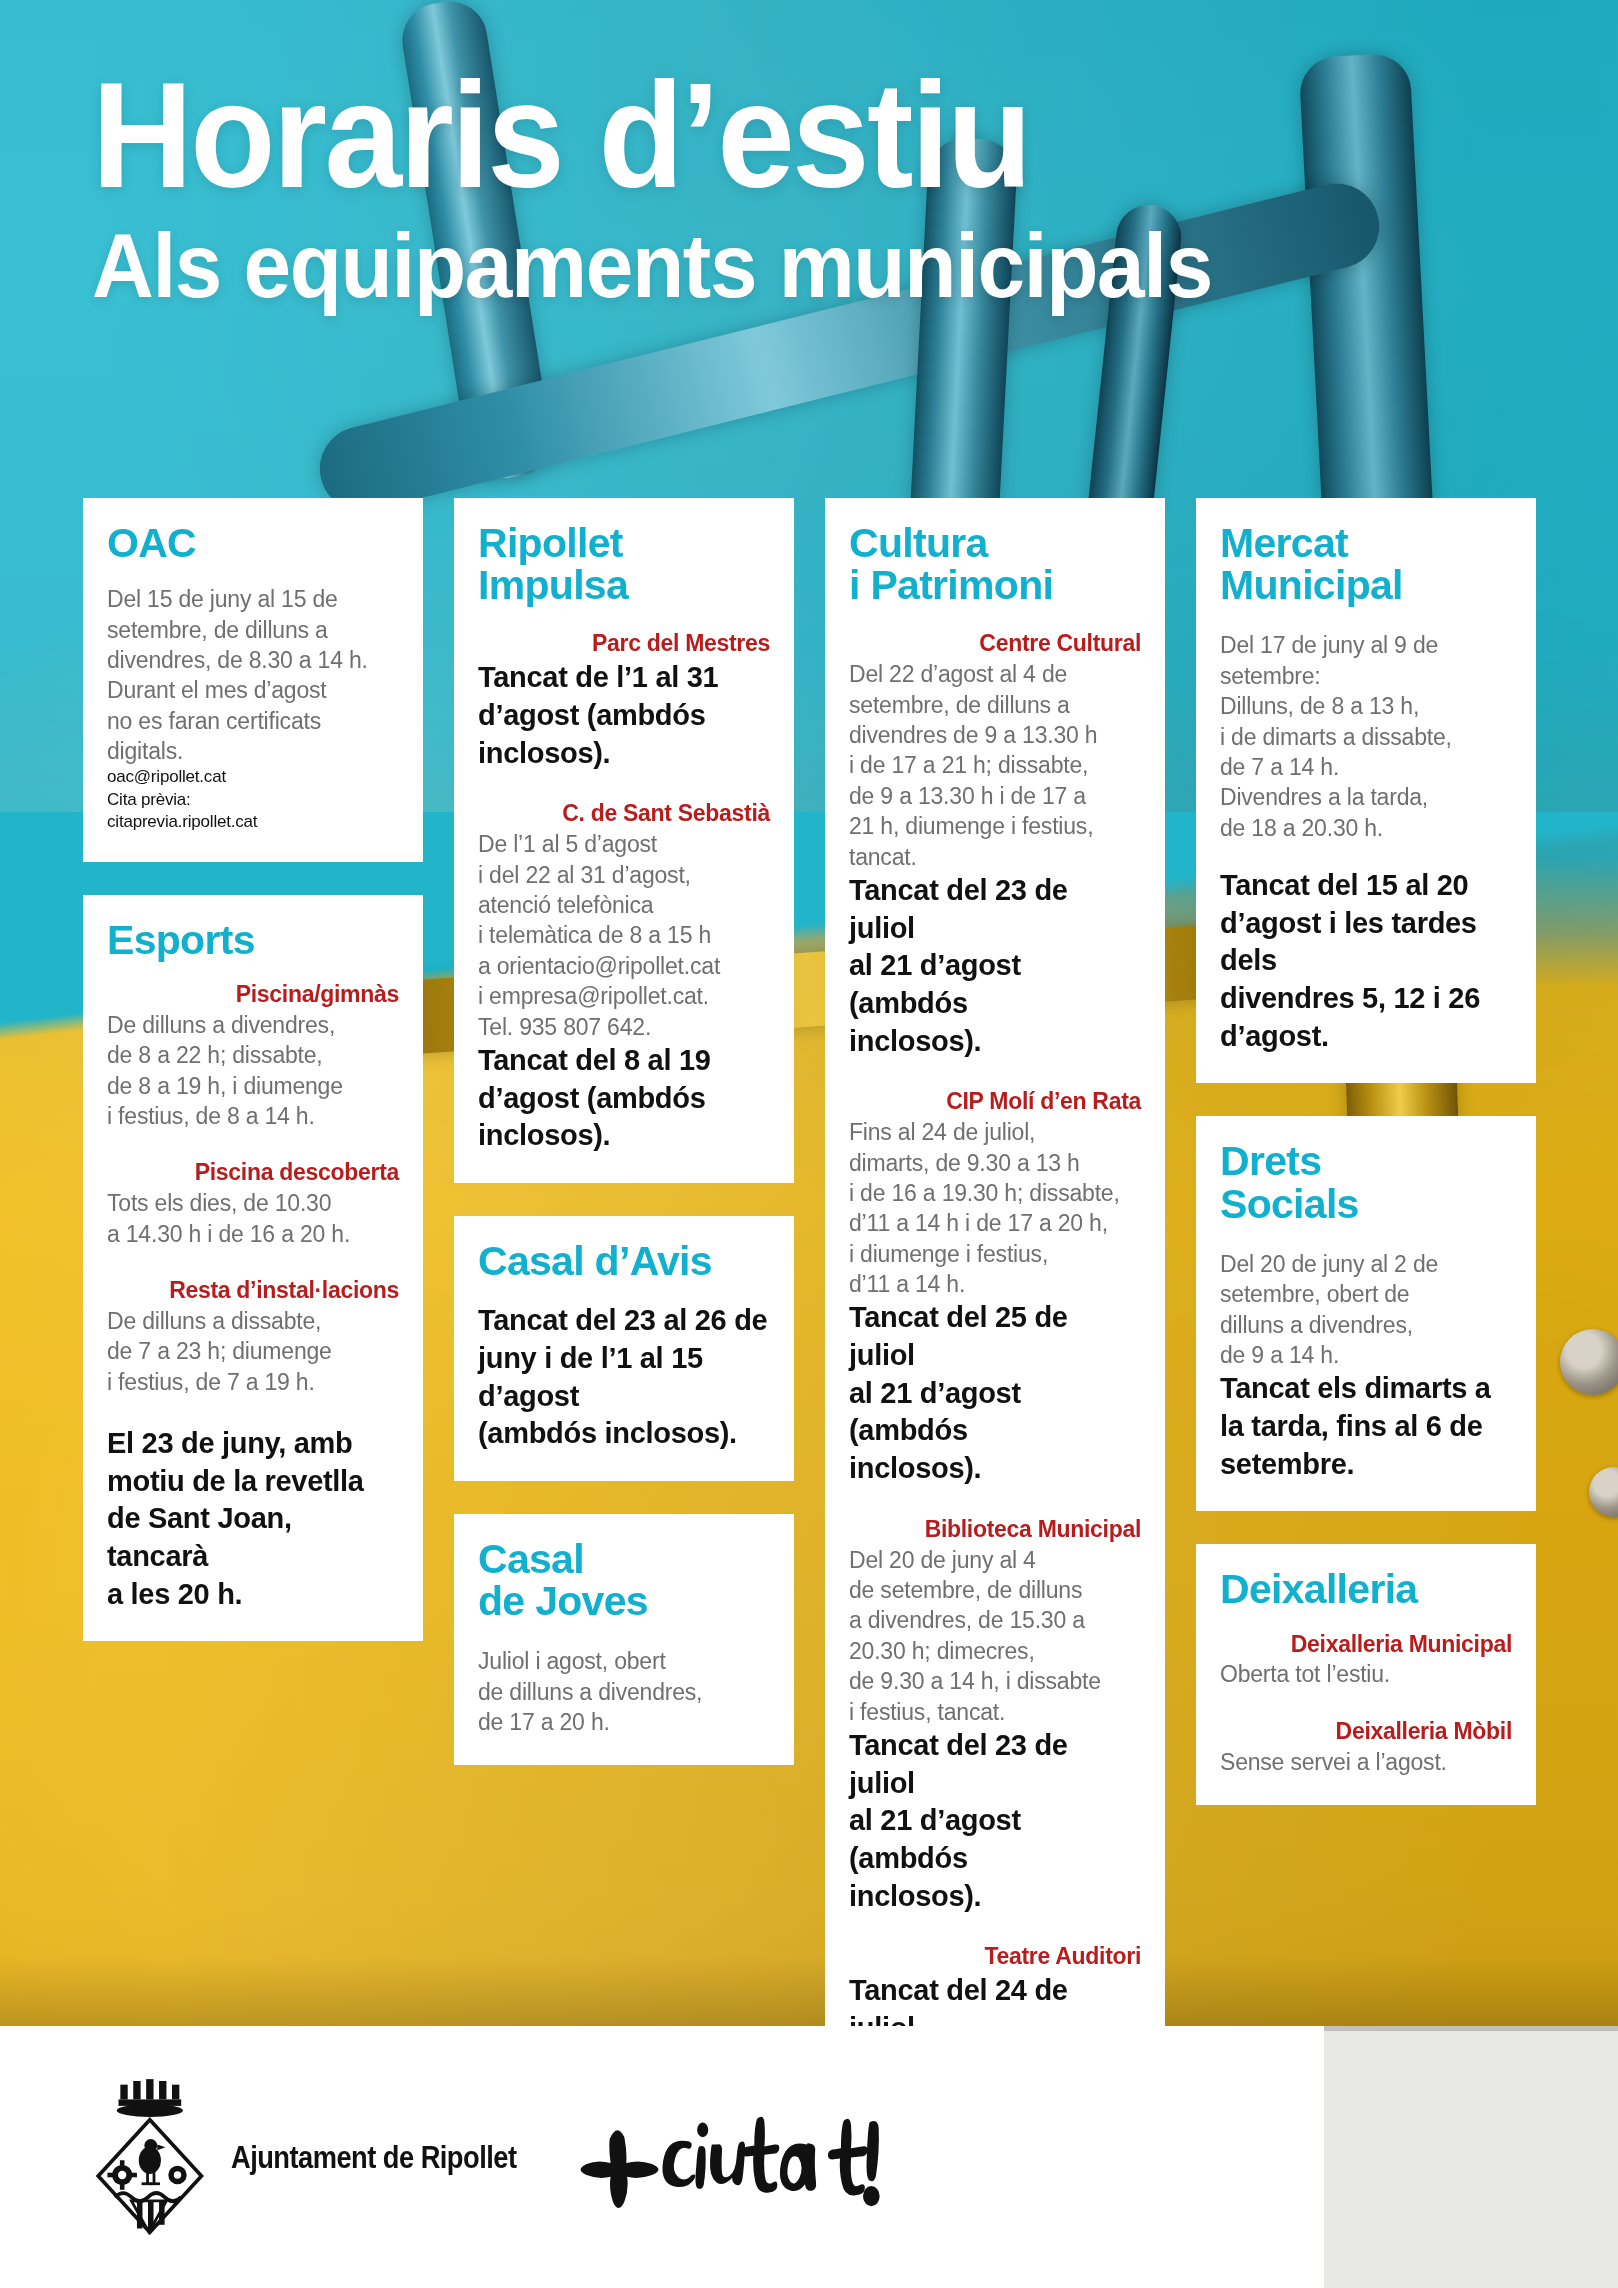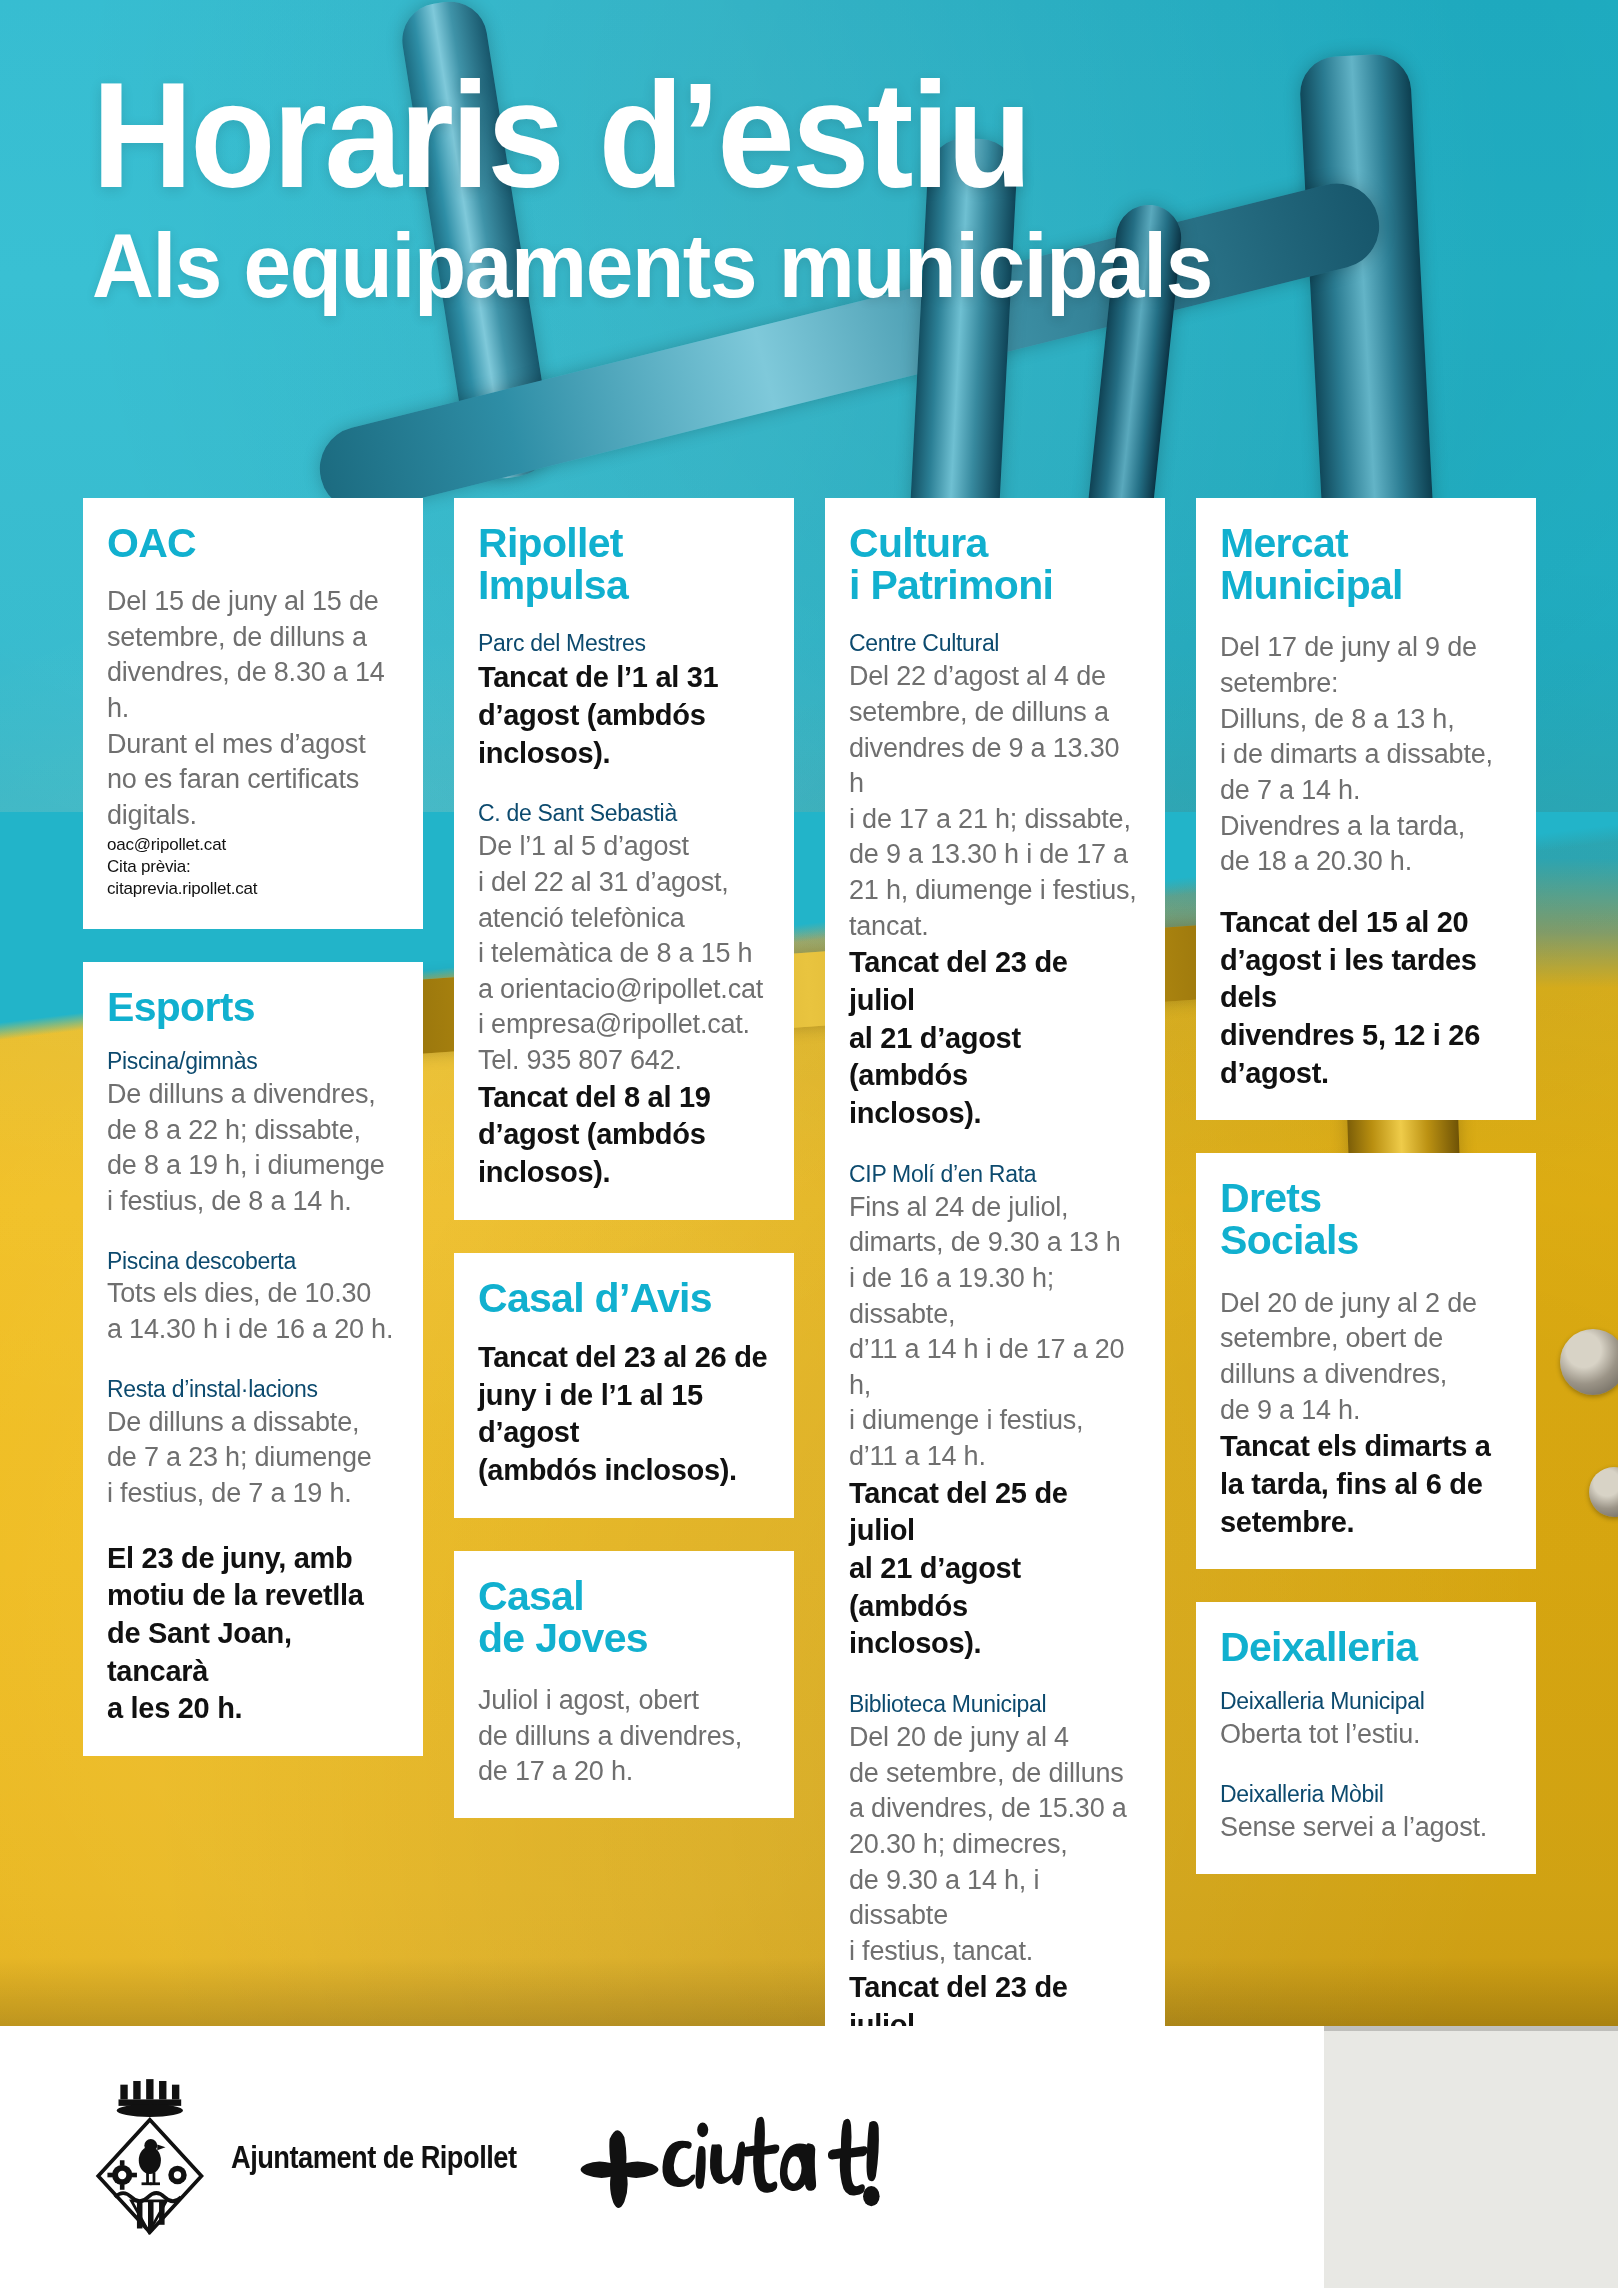--- a/index.html
+++ b/index.html
@@ -111,28 +111,29 @@
     color:#11b0cf;
     font-size:41px; line-height:1.03; font-weight:bold;
     letter-spacing:-0.7px;
     margin-bottom:20px;
   }
   .card h2.two-line { margin-bottom:24px; }
 
   .block { margin-bottom:28px; }
   .block:last-child { margin-bottom:0; }
   .block h3 {
-    color:#0c4a6e;
-    font-size:23px; line-height:1.18; font-weight:normal;
+    color:#b91c1c;
+    font-size:23px; line-height:1.18; font-weight:bold;
     letter-spacing:-0.3px;
     margin-bottom:1.8px;
+    text-align:right;
   }
   .body {
     color:#6f6f6f;
-    font-size:27px; line-height:1.32; font-weight:normal;
+    font-size:23px; line-height:1.32; font-weight:normal;
     letter-spacing:-0.2px;
     white-space:pre-line;
   }
   .dark {
     color:#111111;
     font-size:17px; line-height:1.32; font-weight:normal;
     letter-spacing:-0.2px;
     white-space:pre-line;
   }
   .bold {

